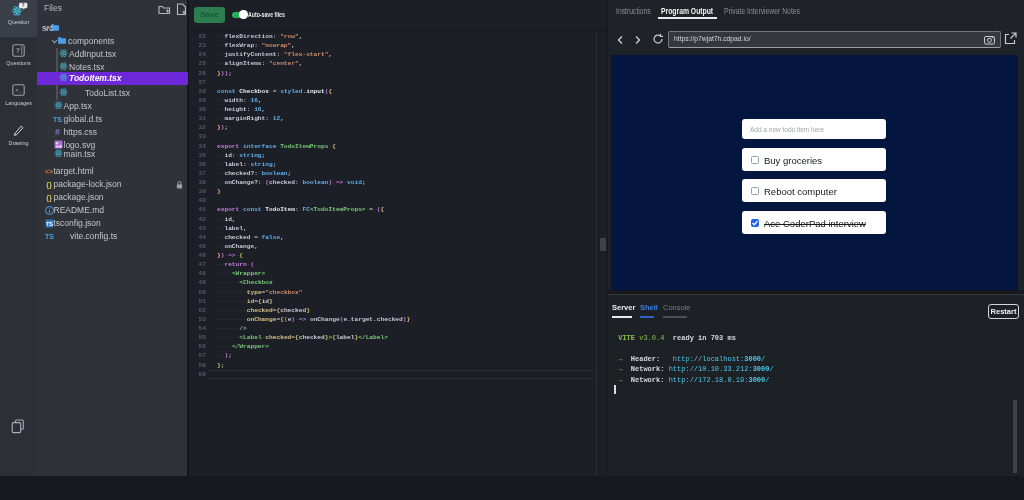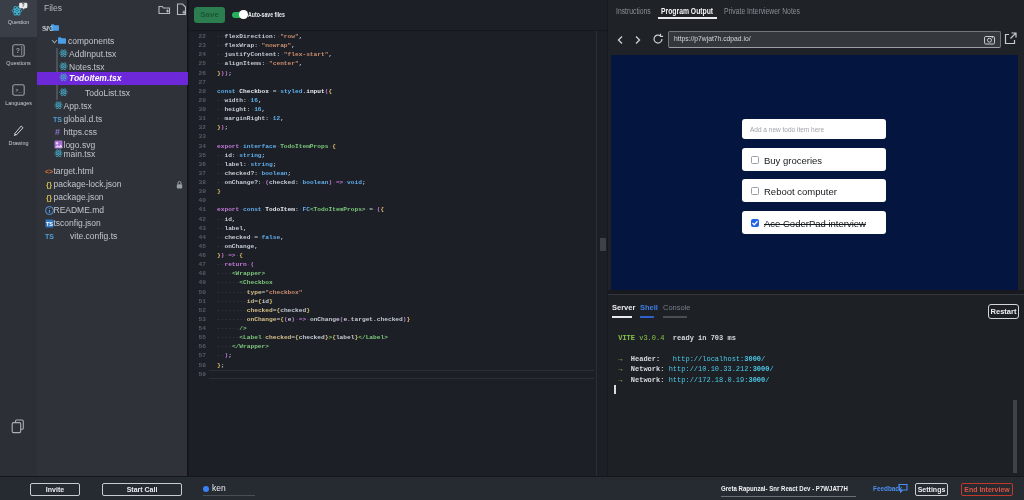--- a/index.html
+++ b/index.html
@@ -375,28 +375,13 @@
       <div id="restart">Restart</div>
       <div id="termtext"> <span style="color:#8bc34a;font-weight:bold">VITE</span><span style="color:#8bc34a"> v3.0.4</span><span style="font-weight:bold">  ready in 703 ms</span>
 
  <span style="color:#8bc34a">→</span><span style="font-weight:bold">  Header:</span>   <span style="color:#4dc9e8">http://localhost:<b>3000</b>/</span>
  <span style="color:#8bc34a">→</span><span style="font-weight:bold">  Network:</span> <span style="color:#4dc9e8">http://10.10.33.212:<b>3000</b>/</span>
  <span style="color:#8bc34a">→</span><span style="font-weight:bold">  Network:</span> <span style="color:#4dc9e8">http://172.18.0.19:<b>3000</b>/</span>
 <span style="display:inline-block;width:1.5px;height:9px;background:#d8dce0;vertical-align:-2px"></span></div>
       <div id="termscroll"></div>
     </div>
   </div>
-  <div id="bottombar" class="abs">
-    <div class="bbtn" style="left:30px;width:50px">Invite</div>
-    <div class="bbtn" style="left:102px;width:80px">Start Call</div>
-    <div style="position:absolute;left:203px;top:9px;width:6px;height:6px;border-radius:50%;background:#3b82f6"></div>
-    <div style="position:absolute;left:212px;top:6px;color:#e8eaee;font-size:8.5px">ken</div>
-    <div style="position:absolute;left:203px;top:18px;width:52px;height:1px;background:#4a4e55"></div>
-    <div style="position:absolute;left:721px;top:7px;color:#f0f2f4;font-size:7.5px;font-weight:bold;transform:scaleX(0.81);transform-origin:0 0;white-space:nowrap">Greta Rapunzal- Snr React Dev - P7WJAT7H</div>
-    <div style="position:absolute;left:721px;top:18.5px;width:135px;height:1px;background:#6b7077"></div>
-    <div style="position:absolute;left:873px;top:7px;color:#4b8ef0;font-size:7.5px;font-weight:bold;transform:scaleX(0.85);transform-origin:0 0;white-space:nowrap">Feedback</div>
-    <svg style="position:absolute;left:898px;top:6px" width="10" height="10" viewBox="0 0 10 10">
-        <path d="M1 1.5 H9 V7 H4.5 L2.5 9 V7 H1 Z" fill="none" stroke="#4b8ef0" stroke-width="1.1"></path>
-      </svg>
-    <div class="bbtn" style="left:915px;width:33px">Settings</div>
-    <div class="bbtn" style="left:961px;width:52px;border-color:#c0392b;color:#e05243">End Interview</div>
-  </div>
 </div>
 
 </body></html>

